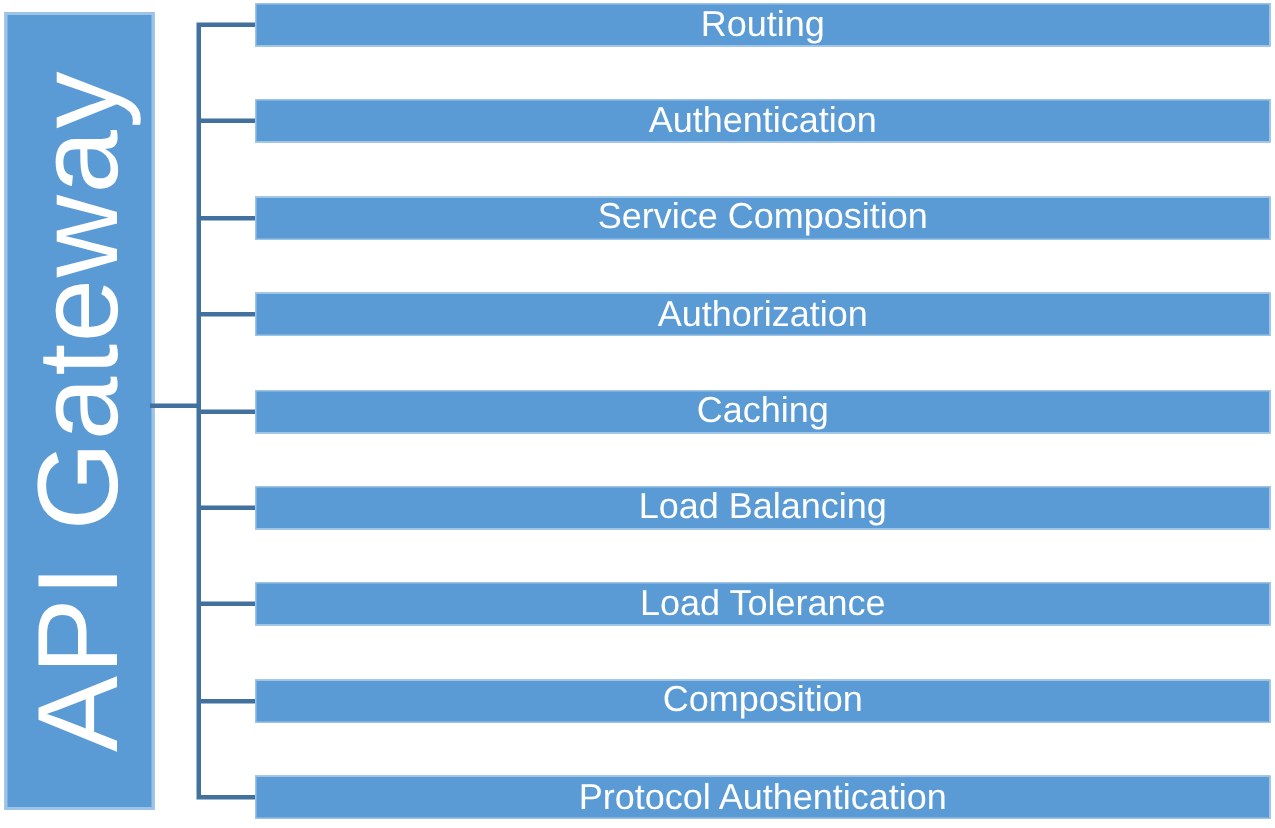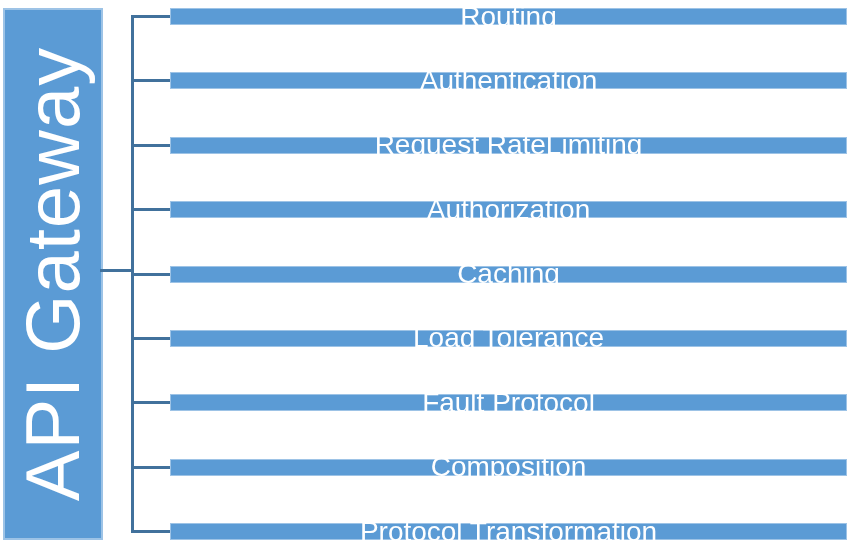--- a/index.html
+++ b/index.html
@@ -72,29 +72,29 @@
     height: 29px;
   }
   .stub {
     width: 36px;
     height: 3px;
     background: #41719c;
     flex: 0 0 36px;
   }
   .bar {
     flex: 1;
-    height: 17px;
+    height: 29px;
     background: #5b9bd5;
     border: 1px solid #9dc3e6;
     box-sizing: border-box;
     display: flex;
     align-items: center;
     justify-content: center;
     color: #ffffff;
-    font-size: 28px;
+    font-size: 24px;
     font-weight: 400;
     line-height: 1;
   }
 </style>
 </head>
 <body>
 
 <div class="canvas">
 
   <div class="gateway-box">
@@ -108,41 +108,41 @@
     <div class="row">
       <div class="stub"></div>
       <div class="bar">Routing</div>
     </div>
     <div class="row">
       <div class="stub"></div>
       <div class="bar">Authentication</div>
     </div>
     <div class="row">
       <div class="stub"></div>
-      <div class="bar">Request RateLimiting</div>
+      <div class="bar">Service Composition</div>
     </div>
     <div class="row">
       <div class="stub"></div>
       <div class="bar">Authorization</div>
     </div>
     <div class="row">
       <div class="stub"></div>
       <div class="bar">Caching</div>
     </div>
     <div class="row">
       <div class="stub"></div>
-      <div class="bar">Load Tolerance</div>
+      <div class="bar">Load Balancing</div>
     </div>
     <div class="row">
       <div class="stub"></div>
-      <div class="bar">Fault Protocol</div>
+      <div class="bar">Load Tolerance</div>
     </div>
     <div class="row">
       <div class="stub"></div>
       <div class="bar">Composition</div>
     </div>
     <div class="row">
       <div class="stub"></div>
-      <div class="bar">Protocol Transformation</div>
+      <div class="bar">Protocol Authentication</div>
     </div>
   </div>
 
 </div>
 
 </body></html>

